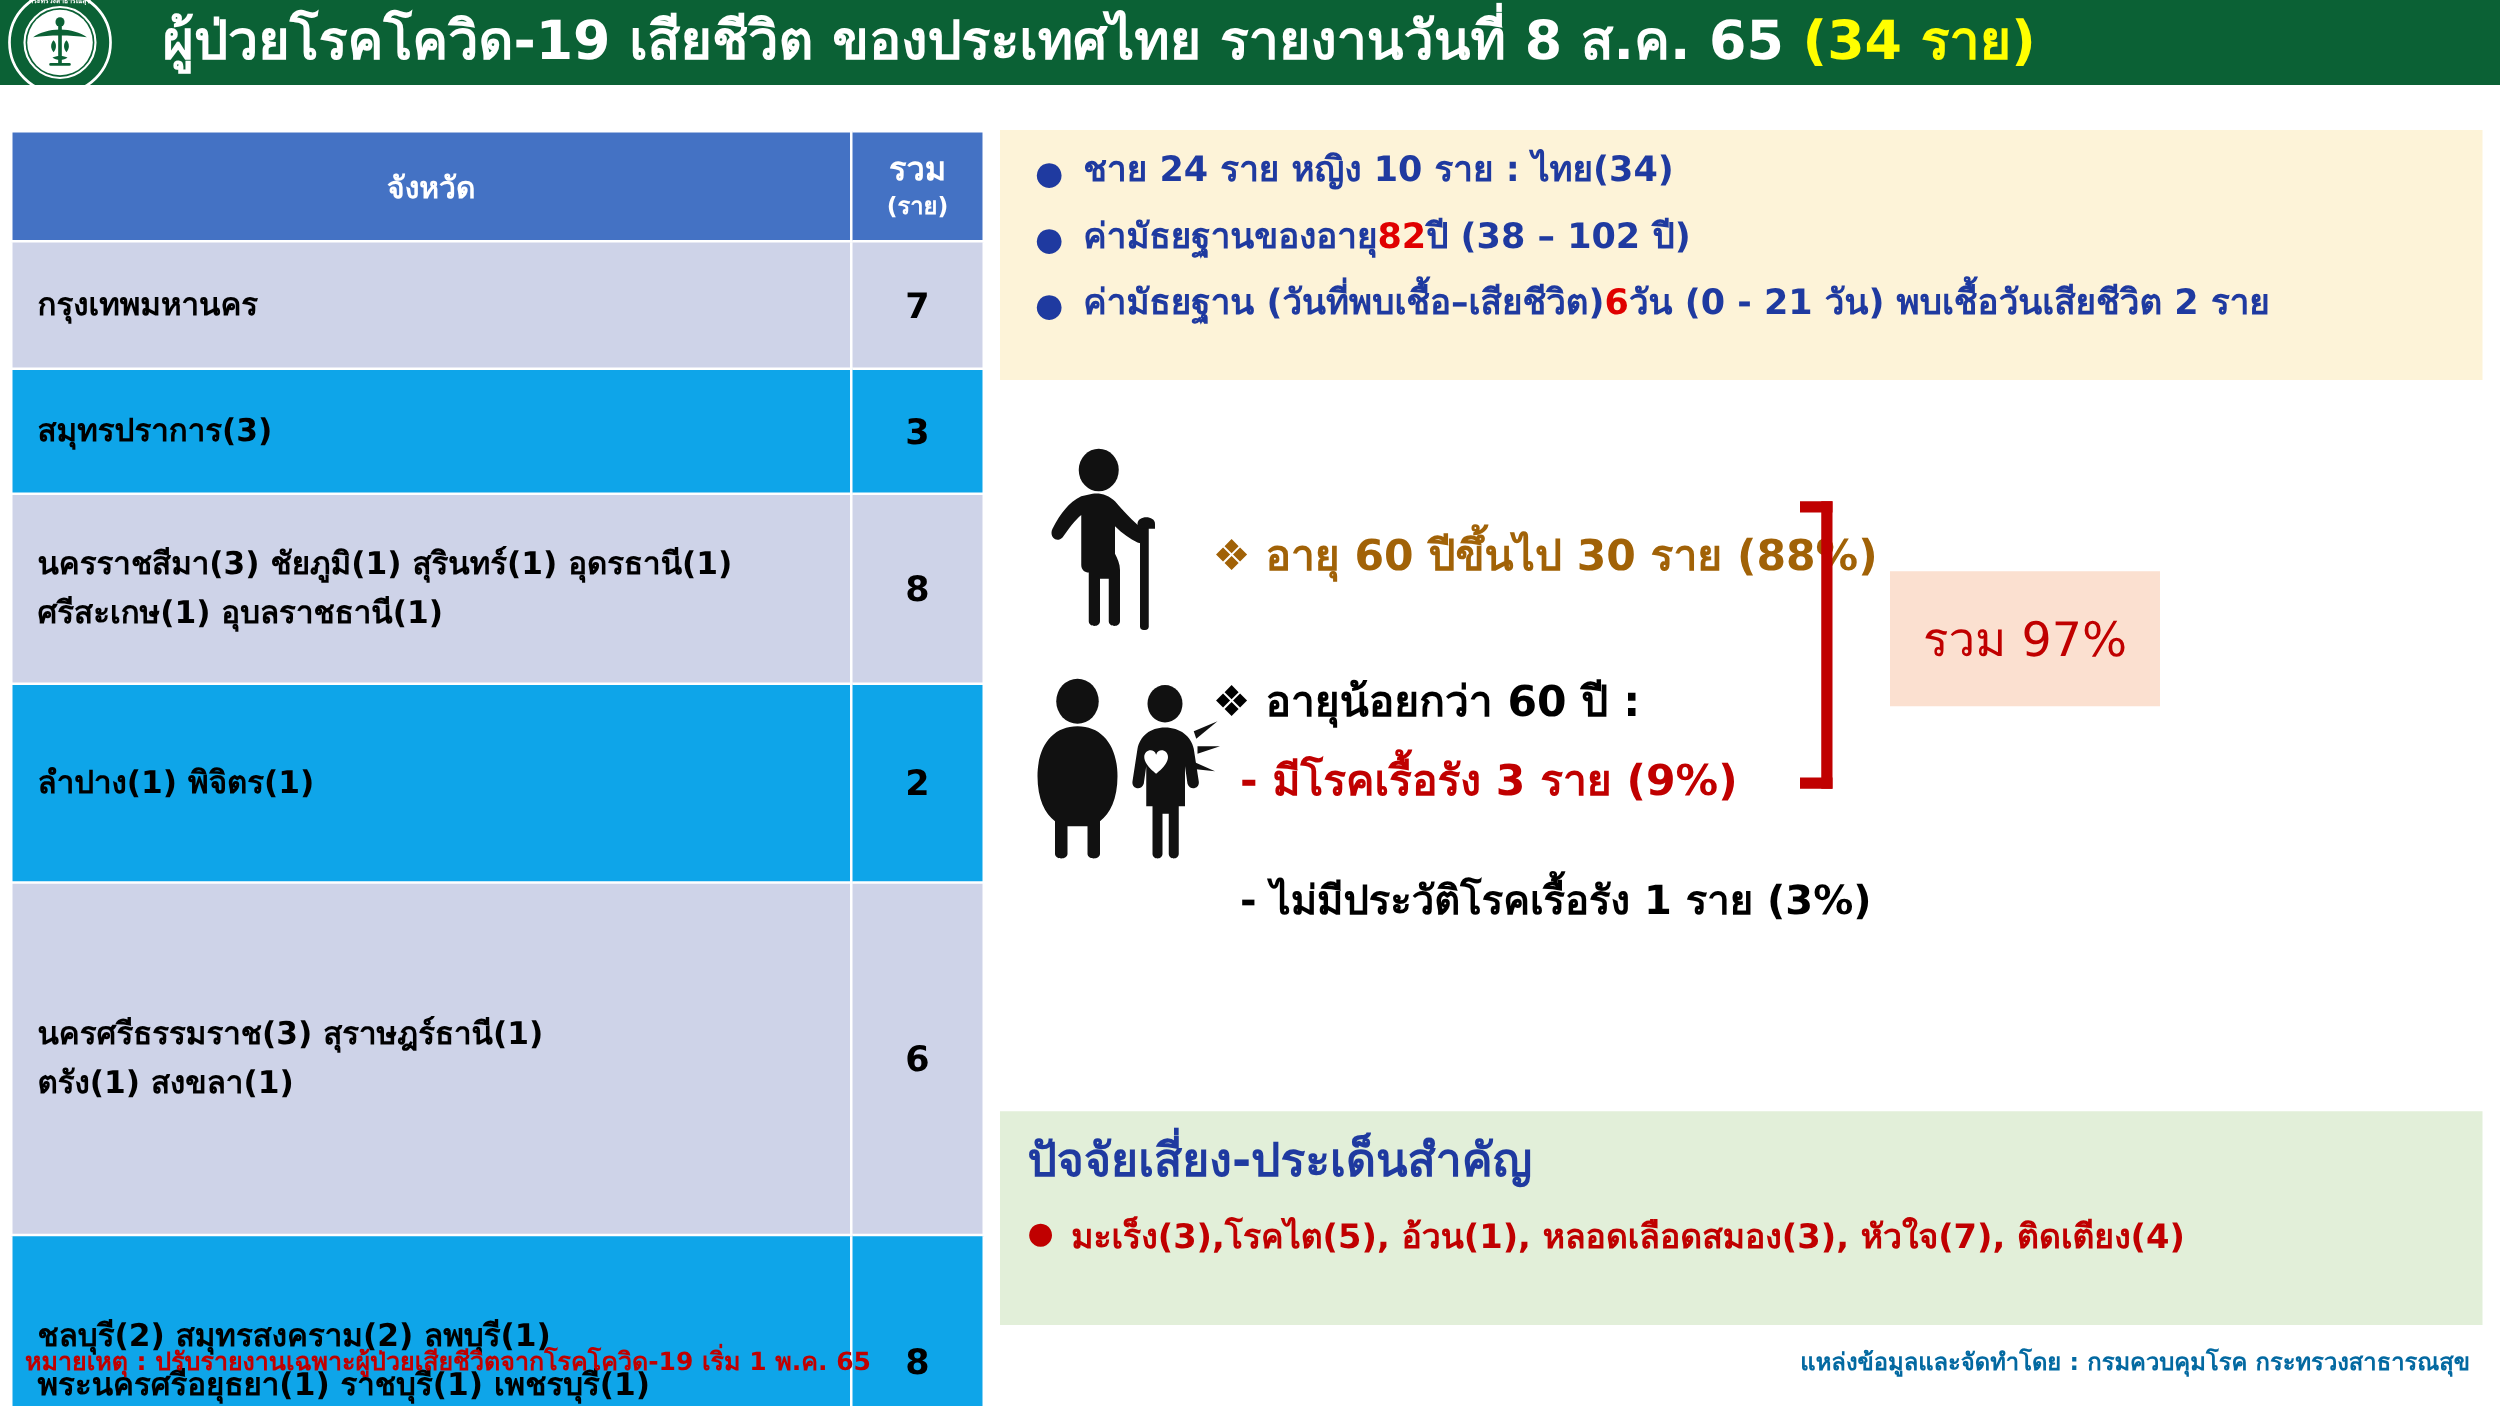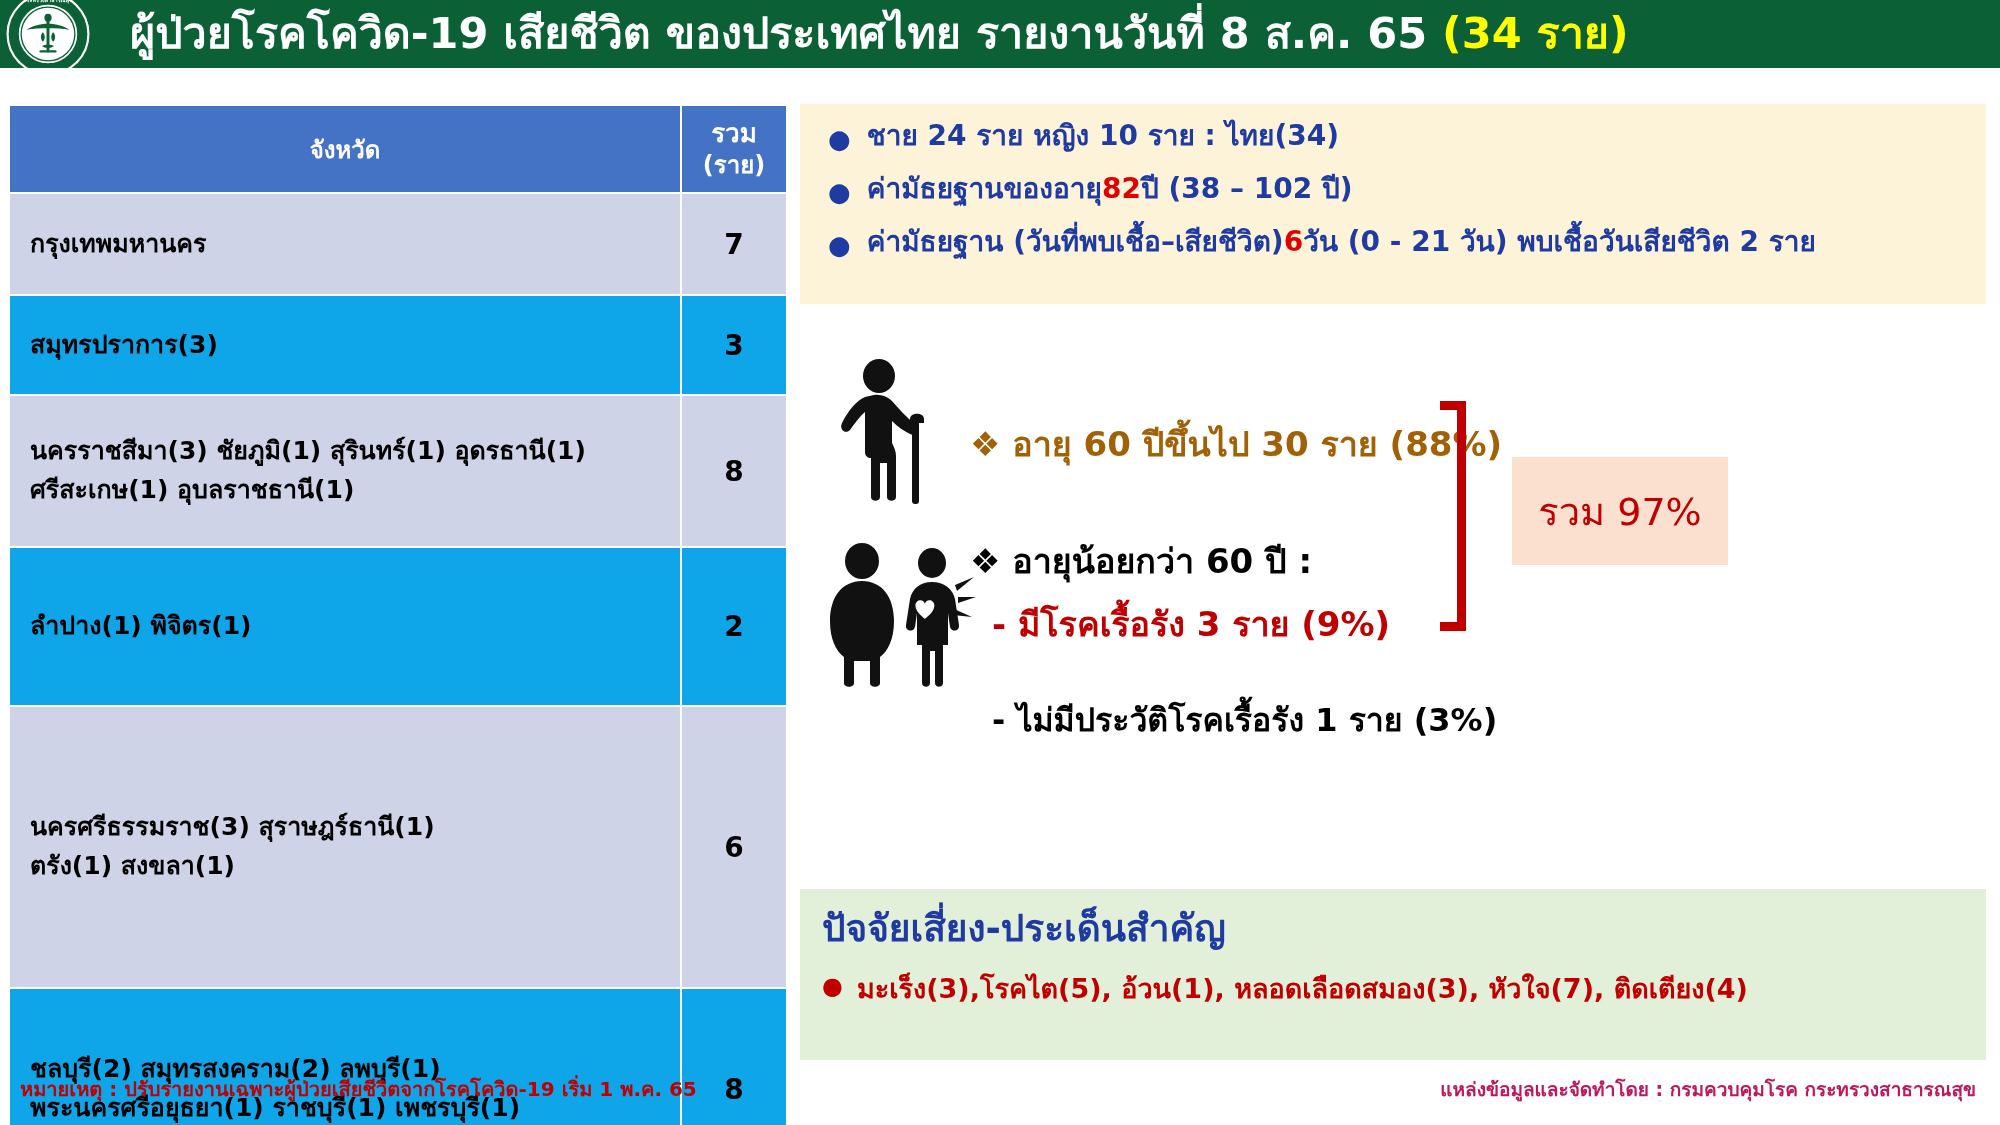--- a/index.html
+++ b/index.html
@@ -66,21 +66,21 @@
     background: #4472c4;
     color: #ffffff;
     font-weight: bold;
     border: 2px solid #ffffff;
     height: 86px;
     vertical-align: middle;
     padding: 0 14px;
   }
   th.th-prov { font-size: 24px; text-align: center; }
   th.th-total { font-size: 26px; text-align: center; line-height: 1.15; }
-  th.th-total .sub { display:block; font-size: 24px; font-weight: bold; margin-top: 3px; }
+  th.th-total .sub { display:block; font-size: 19px; font-weight: bold; margin-top: 3px; }
 
   table.province-table tbody td {
     border: 2px solid #ffffff;
     vertical-align: middle;
     color: #000000;
     font-weight: bold;
   }
   td.td-prov {
     font-size: 25px;
     text-align: left;
@@ -110,21 +110,21 @@
     font-weight: bold;
     color: #c00000;
     white-space: nowrap;
   }
   .footer-source {
     position: absolute;
     right: 24px;
     top: 1074px;
     font-size: 19px;
     font-weight: bold;
-    color: #be185d;
+    color: #0369a1;
     white-space: nowrap;
   }
 
   
   .right-panel {
     position: absolute;
     left: 800px;
     top: 104px;
     width: 1186px;
     height: 956px;

